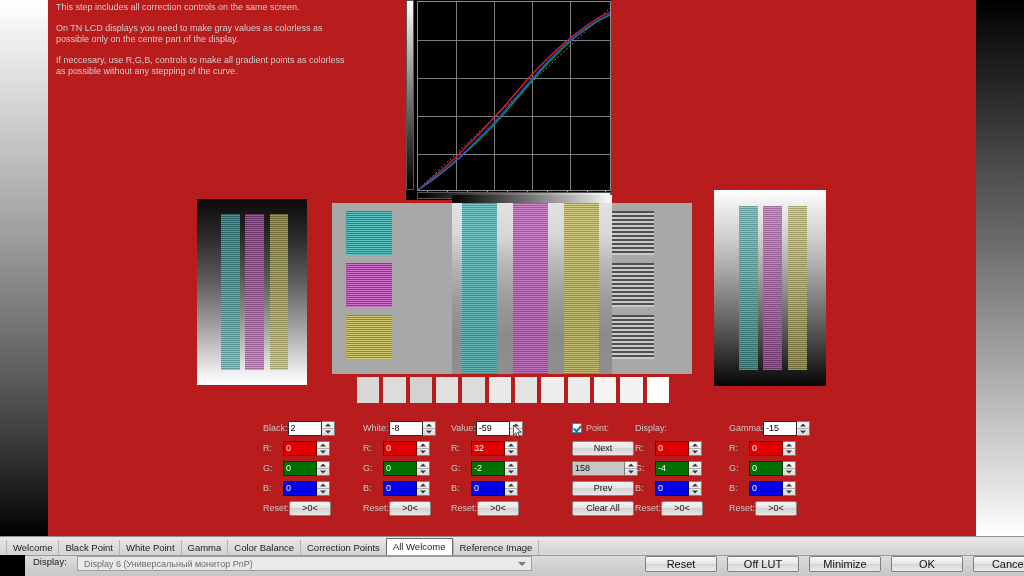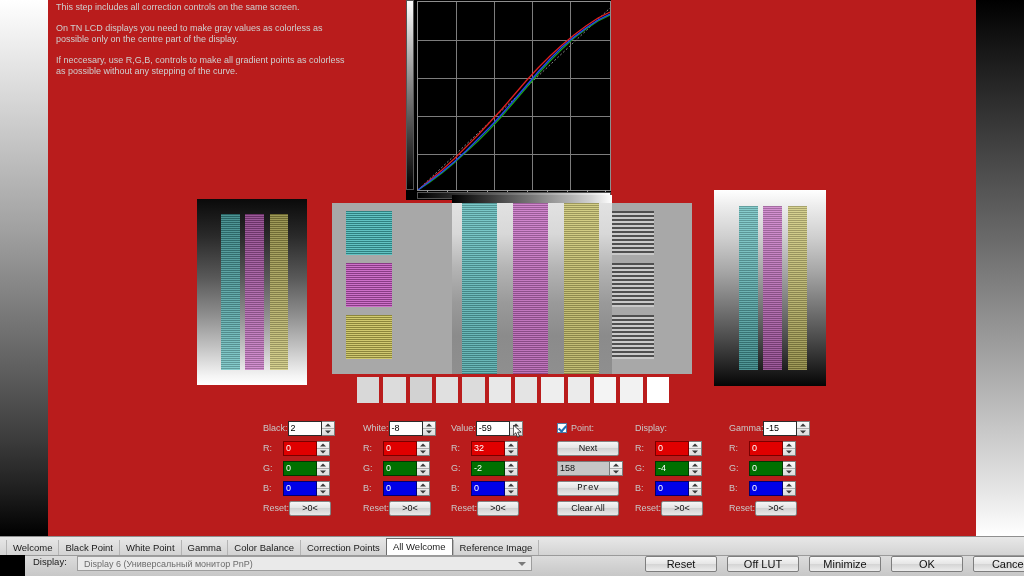--- a/index.html
+++ b/index.html
@@ -357,41 +357,41 @@
                 <i></i>
               </span>
           </span>
         </div>
         <div class="ctrl-row">
           <span class="ctrl-lbl">Reset:</span>
           <span class="btn">&gt;0&lt;</span>
         </div>
       </div>
 
-      <div class="ctrl-col" style="left:294px;width:76px;">
+      <div class="ctrl-col" style="left:309px;width:76px;">
         <div class="ctrl-row">
           <span class="chk">
             <span class="chkbox"></span>
             <span>Point:</span>
           </span>
         </div>
         <div class="ctrl-row">
           <span class="btn wide" style="width:66px;">Next</span>
         </div>
         <div class="ctrl-row">
           <span class="spin">
             <span class="fld gray" style="width:53px;">158</span>
             <span class="arrows">
                 <i></i>
                 <i></i>
               </span>
           </span>
         </div>
         <div class="ctrl-row">
-          <span class="btn wide" style="width:58px;font-family:Liberation Mono, monospace;">Prev</span>
+          <span class="btn wide" style="width:58px;">Prev</span>
         </div>
         <div class="ctrl-row">
           <span class="btn wide" style="width:80px;">Clear All</span>
         </div>
       </div>
 
       <div class="ctrl-col" style="left:372px;width:92px;">
         <div class="ctrl-row">
           <span class="ctrl-lbl" style="width:60px;">Display:</span>
         </div>

